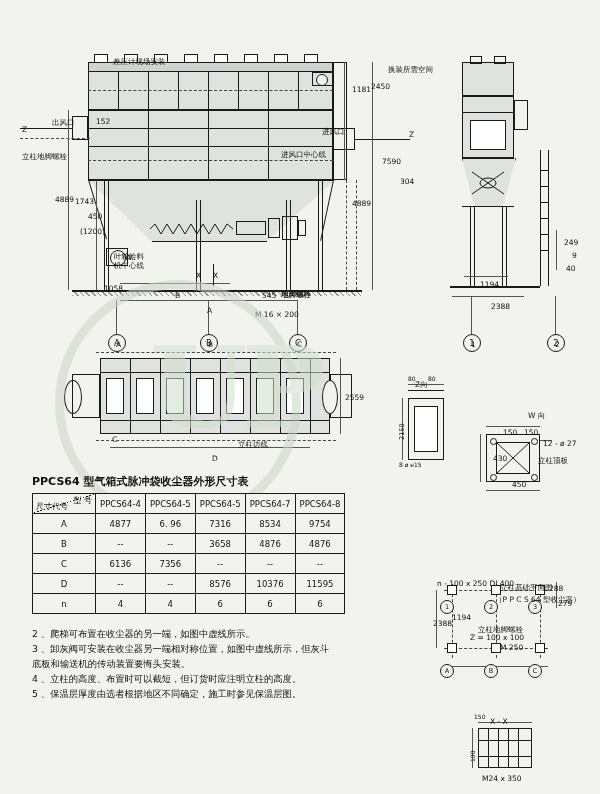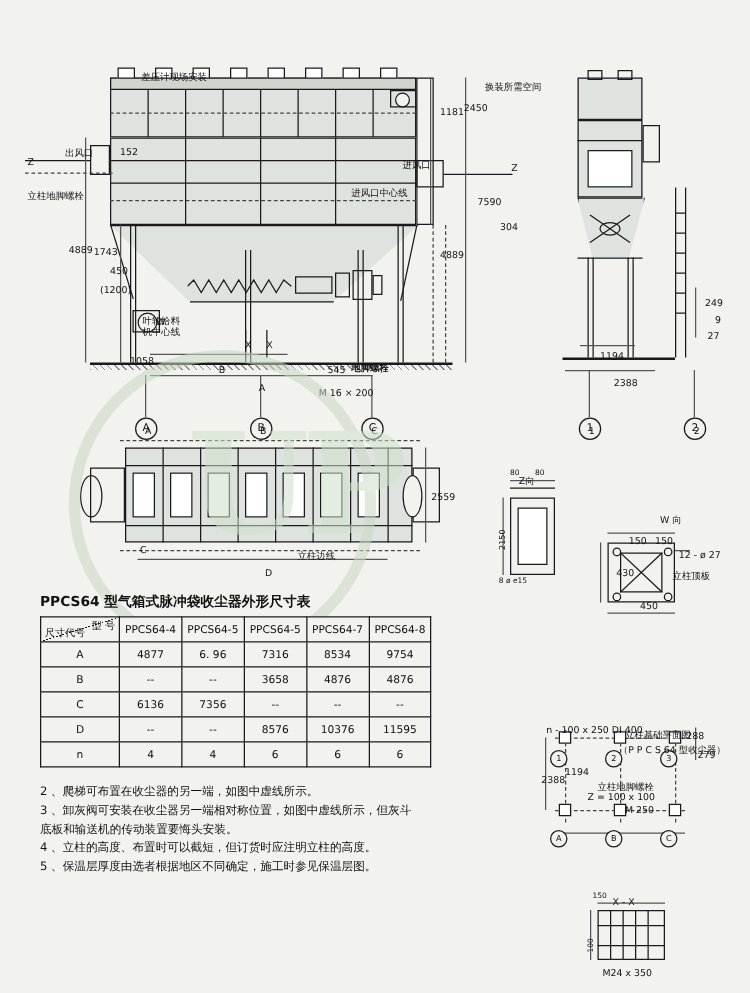--- a/index.html
+++ b/index.html
@@ -367,21 +367,21 @@
       <div class="lbl" style="left: 22px; top: 126px;">Z</div>
       <div class="lbl" style="left: 409px; top: 131px;">Z</div>
       <div class="lbl" style="left: 345px; top: 394px;">2559</div>
       <div class="lbl" style="left: 238px; top: 441px;">立柱边线</div>
       <div class="lbl" style="left: 112px; top: 436px;">C</div>
       <div class="lbl" style="left: 212px; top: 455px;">D</div>
       <div class="lbl" style="left: 480px; top: 281px;">1194</div>
       <div class="lbl" style="left: 491px; top: 303px;">2388</div>
       <div class="lbl" style="left: 564px; top: 239px;">249</div>
       <div class="lbl" style="left: 572px; top: 252px;">9</div>
-      <div class="lbl" style="left: 566px; top: 265px;">27</div>
+      <div class="lbl" style="left: 566px; top: 265px;">40</div>
       <div class="lbl" style="left: 415px; top: 381px;">Z向</div>
       <div class="lbl" style="left: 528px; top: 412px;">W 向</div>
       <div class="lbl" style="left: 490px; top: 718px;">X - X</div>
       <div class="lbl" style="left: 482px; top: 775px;">M24 x 350</div>
       <div class="lbl" style="left: 500px; top: 584px;">立柱基础平面图</div>
       <div class="lbl" style="left: 495px; top: 596px;">（P P C S 64 型收尘器）</div>
       <div class="lbl" style="left: 437px; top: 580px;">n - 100 x 250 DI 400</div>
       <div class="lbl" style="left: 470px; top: 634px;">Z = 100 x 100</div>
       <div class="lbl" style="left: 478px; top: 626px;">立柱地脚螺栓</div>
       <div class="lbl" style="left: 500px; top: 644px;">M 250</div>

